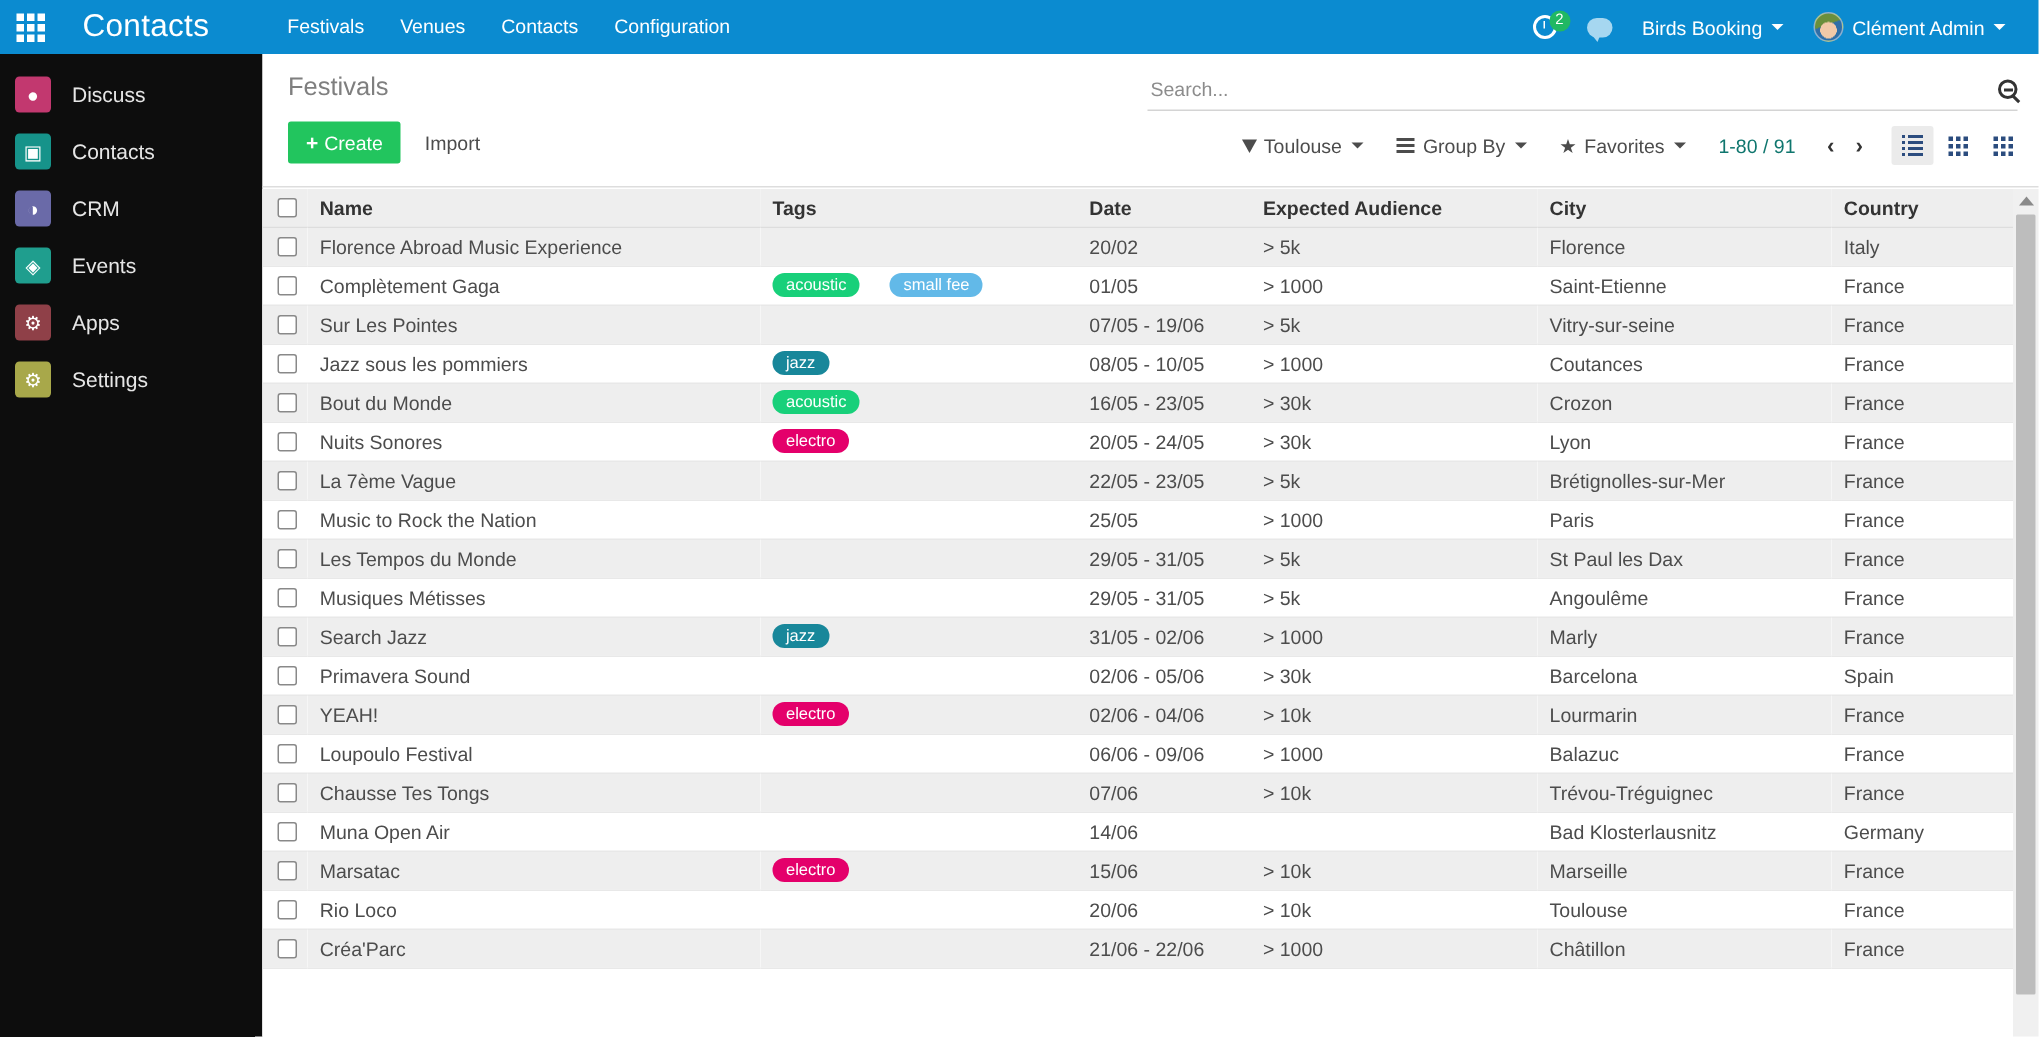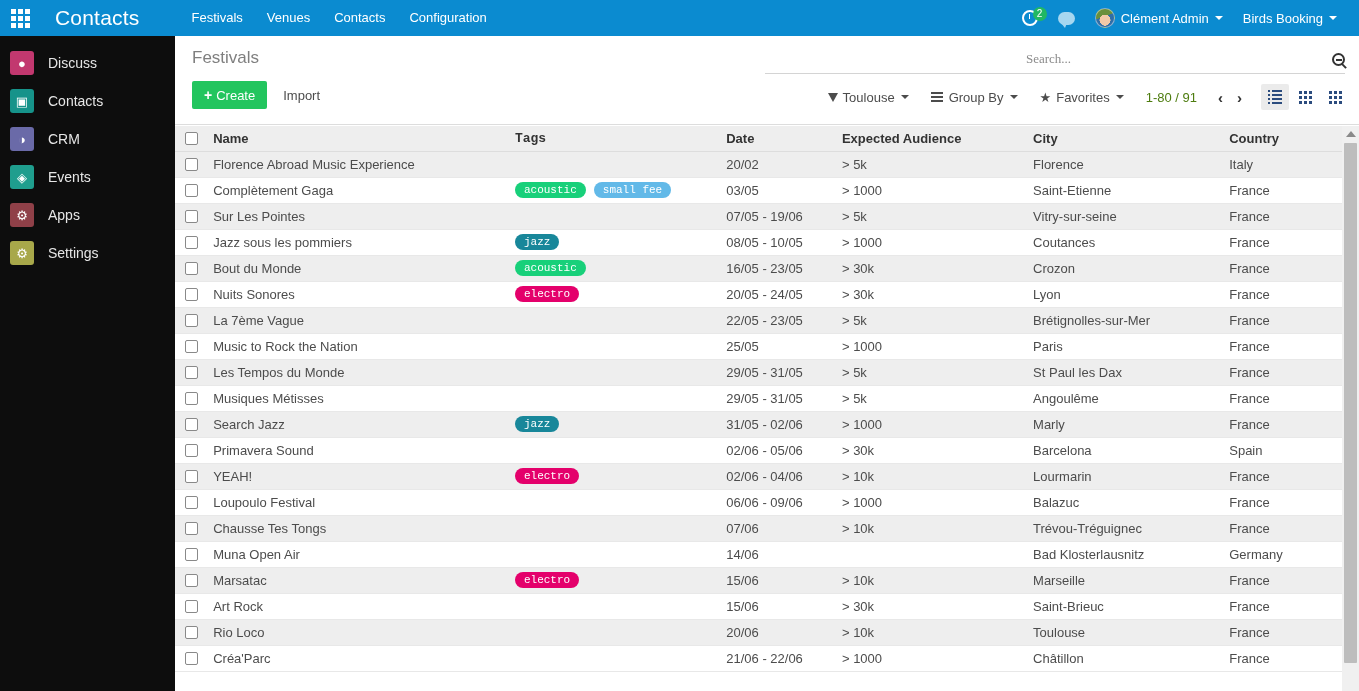--- a/index.html
+++ b/index.html
@@ -144,22 +144,22 @@
   }
 
   #search-wrap {
     position: absolute; right: 14px; top: 12px;
     width: 580px; height: 26px;
     border-bottom: 1px solid #d4d4d4;
     display: flex; align-items: center;
   }
   #search-input {
     flex: 1; border: none; outline: none;
-    font-family: Liberation Serif, serif; font-size: 13px; color: #000000;
-    background: transparent; padding: 0 2px 3px 2px; text-align: center;
+    font-family: Liberation Sans, sans-serif; font-size: 13px; color: #000000;
+    background: transparent; padding: 0 2px 3px 2px;
   }
   #search-input::placeholder { color: #8c8c8c; }
   .mag {
     width: 13px; height: 13px; border: 2px solid #333333;
     border-radius: 50%; position: relative; flex: none;
     margin-bottom: 3px; cursor: pointer;
   }
   .mag::after {
     content: ""; position: absolute; width: 2px; height: 6px;
     background: #333333; right: -2px; bottom: -5px;
@@ -192,21 +192,21 @@
     border-top: 9px solid #4c4c4c;
   }
   .ic-lines {
     width: 12px; margin-right: 6px;
     display: flex; flex-direction: column; gap: 2px;
   }
   .ic-lines i { height: 2px; background: #4c4c4c; display: block; }
   .ic-star { color: #4c4c4c; margin-right: 5px; font-size: 13px; }
 
   #pager {
-    font-size: 13px; color: #4d7c0f; margin-right: 14px; white-space: nowrap;
+    font-size: 13px; color: #0f766e; margin-right: 14px; white-space: nowrap;
   }
   .chev {
     font-size: 15px; color: #333333; cursor: pointer;
     padding: 0 7px; font-weight: 700; line-height: 1;
   }
   #view-switch { display: flex; align-items: center; margin-left: 10px; }
   .vbtn {
     width: 28px; height: 26px; margin-left: 2px;
     display: flex; align-items: center; justify-content: center;
     cursor: pointer; border-radius: 2px;
@@ -239,35 +239,35 @@
   td {
     font-size: 13px; color: #4c4c4c;
     height: 26px; padding: 0 8px;
     border-bottom: 1px solid #e8e8e8;
     white-space: nowrap; overflow: hidden; text-overflow: ellipsis;
   }
   tbody tr:nth-child(odd) { background: #eeeeee; }
   tbody tr:nth-child(even) { background: #ffffff; }
   .c-check { width: 30px; padding-left: 10px; }
   .c-name { width: 300px; }
-  .c-tags { width: 210px; font-family: Liberation Mono, monospace; }
+  .c-tags { width: 210px; }
   .c-date { width: 115px; }
   .c-aud  { width: 190px; }
   .c-city { width: 195px; }
   .c-ctry { width: 120px; }
   .cb {
     width: 13px; height: 13px;
     border: 1px solid #898989; background: #ffffff;
     border-radius: 2px; display: block; cursor: pointer;
   }
   .tag {
     display: inline-block; color: #ffffff;
     font-size: 11px; line-height: 16px;
     border-radius: 9px; padding: 0 9px;
-    margin-right: 8px; vertical-align: middle;
+    margin-right: 20px; vertical-align: middle;
   }
 
   
   #vscroll {
     position: absolute; top: 90px; right: 0;
     width: 17px; height: 565px; background: #f0f0f0;
   }
   #vscroll .arrow-up {
     width: 0; height: 0; margin: 5px auto 0 auto;
     border-left: 5px solid transparent;
@@ -309,26 +309,26 @@
     <div class="nav-item">
       <span class="act-wrap">
         <span class="clock"></span>
         <span class="badge">2</span>
       </span>
     </div>
     <div class="nav-item">
       <span class="chat-bubble"></span>
     </div>
     <div class="nav-item">
+      <span>Birds Booking</span>
+      <span class="caret"></span>
+    </div>
+    <div class="nav-item">
       <span class="avatar"></span>
       <span>Clément Admin</span>
-      <span class="caret"></span>
-    </div>
-    <div class="nav-item">
-      <span>Birds Booking</span>
       <span class="caret"></span>
     </div>
   </div>
 </div>
 
 <div id="sidebar">
     <div class="side-item">
       <span class="side-ico" style="background: rgb(194, 56, 111);">●</span>
       <span>Discuss</span>
     </div>
@@ -476,21 +476,21 @@
             <td class="c-aud">&gt; 5k</td>
             <td class="c-city">Florence</td>
             <td class="c-ctry">Italy</td>
           </tr>
           <tr>
             <td class="c-check">
               <span class="cb"></span>
             </td>
             <td class="c-name">Complètement Gaga</td>
             <td class="c-tags"><span class="tag" style="background: rgb(24, 208, 122);">acoustic</span><span class="tag" style="background: rgb(98, 185, 232);">small fee</span></td>
-            <td class="c-date">03/05</td>
+            <td class="c-date">01/05</td>
             <td class="c-aud">&gt; 1000</td>
             <td class="c-city">Saint-Etienne</td>
             <td class="c-ctry">France</td>
           </tr>
           <tr>
             <td class="c-check">
               <span class="cb"></span>
             </td>
             <td class="c-name">Sur Les Pointes</td>
             <td class="c-tags"></td>
@@ -650,31 +650,20 @@
             <td class="c-tags"><span class="tag" style="background: rgb(228, 0, 107);">electro</span></td>
             <td class="c-date">15/06</td>
             <td class="c-aud">&gt; 10k</td>
             <td class="c-city">Marseille</td>
             <td class="c-ctry">France</td>
           </tr>
           <tr>
             <td class="c-check">
               <span class="cb"></span>
             </td>
-            <td class="c-name">Art Rock</td>
-            <td class="c-tags"></td>
-            <td class="c-date">15/06</td>
-            <td class="c-aud">&gt; 30k</td>
-            <td class="c-city">Saint-Brieuc</td>
-            <td class="c-ctry">France</td>
-          </tr>
-          <tr>
-            <td class="c-check">
-              <span class="cb"></span>
-            </td>
             <td class="c-name">Rio Loco</td>
             <td class="c-tags"></td>
             <td class="c-date">20/06</td>
             <td class="c-aud">&gt; 10k</td>
             <td class="c-city">Toulouse</td>
             <td class="c-ctry">France</td>
           </tr>
           <tr>
             <td class="c-check">
               <span class="cb"></span>

